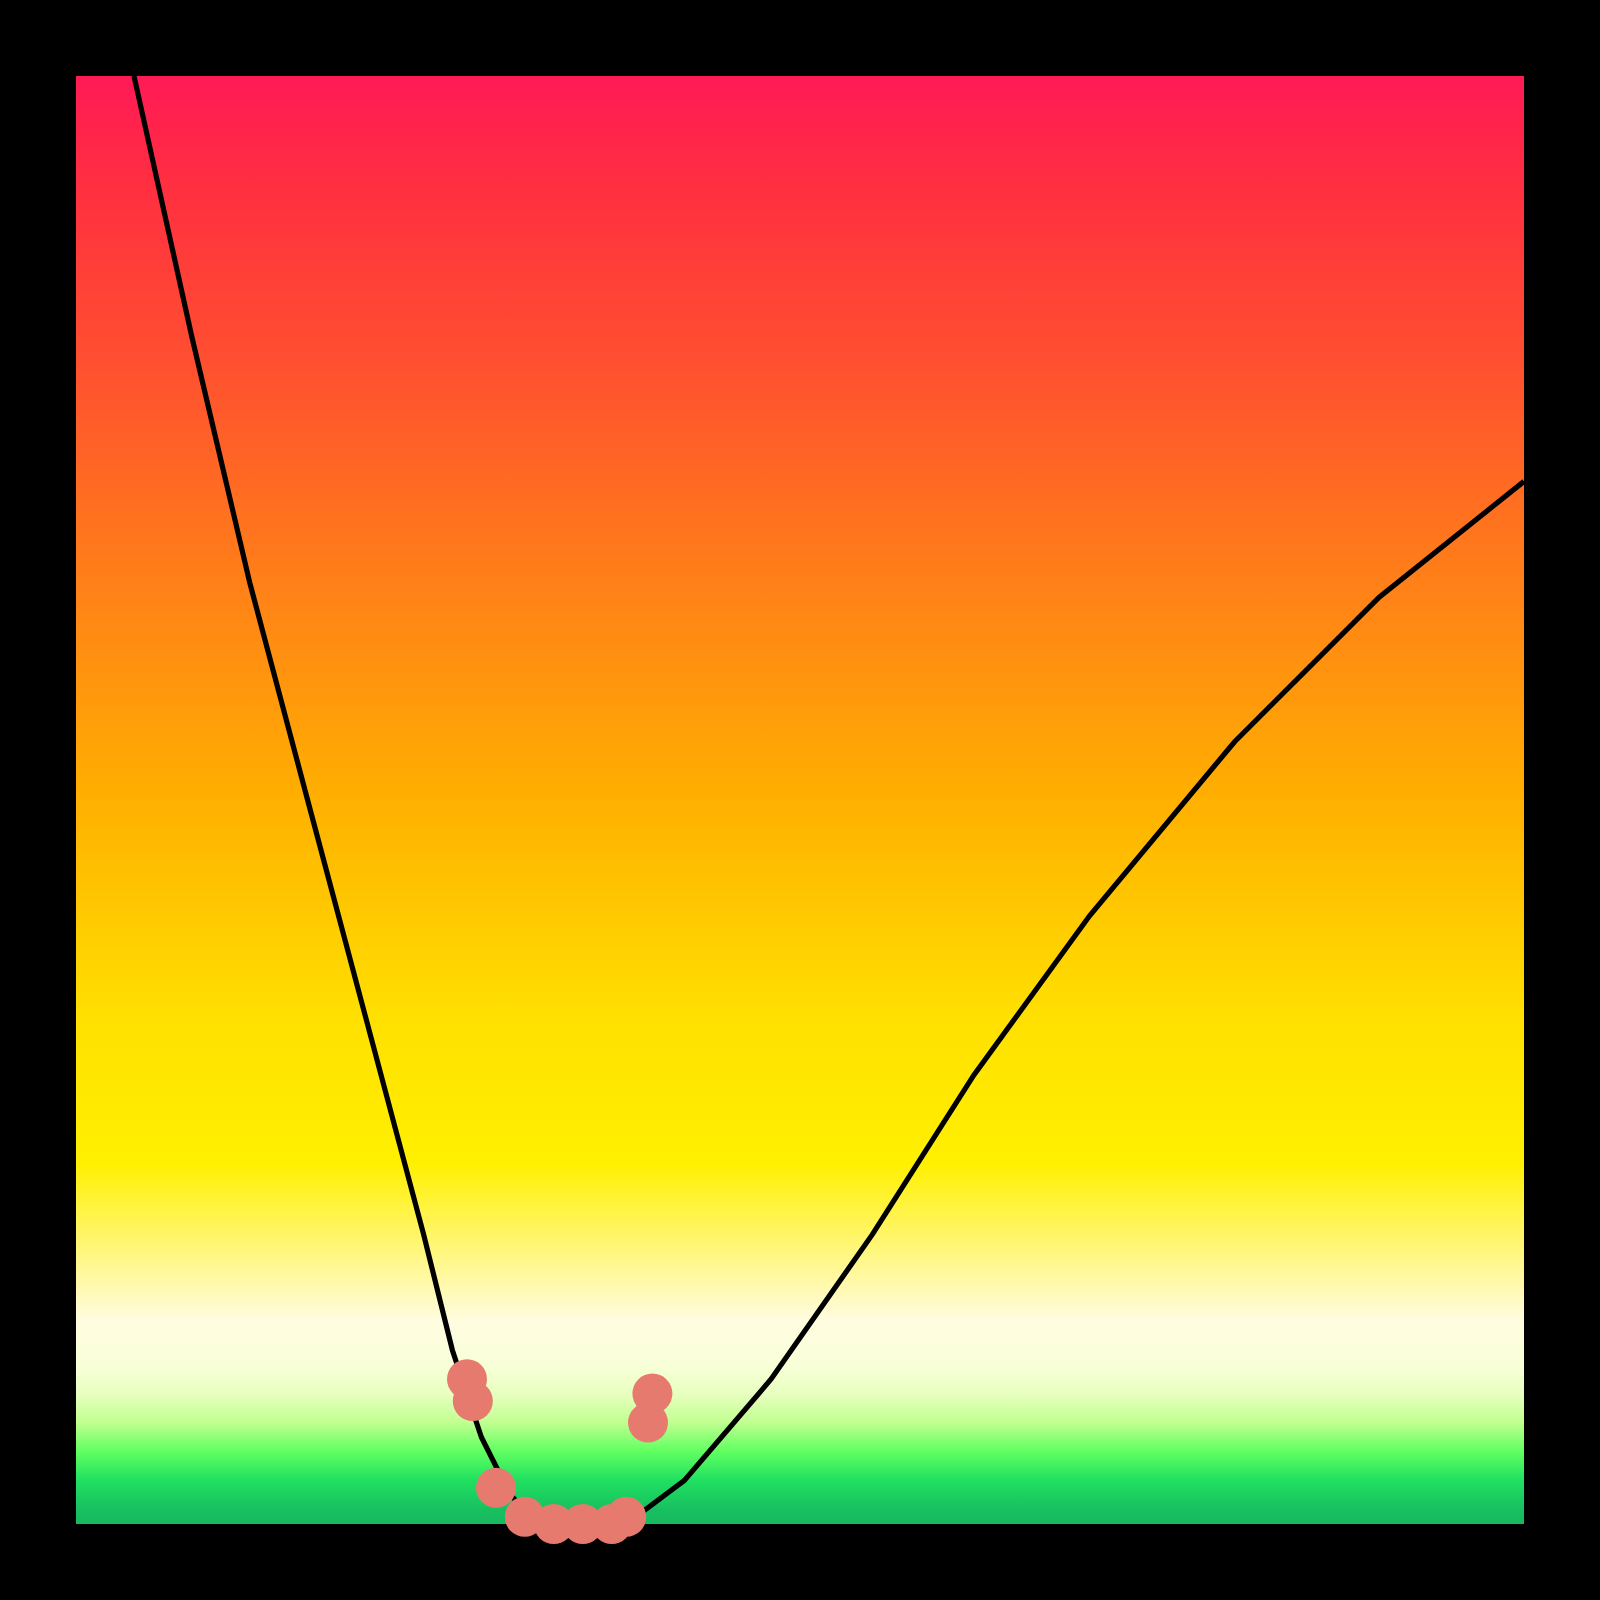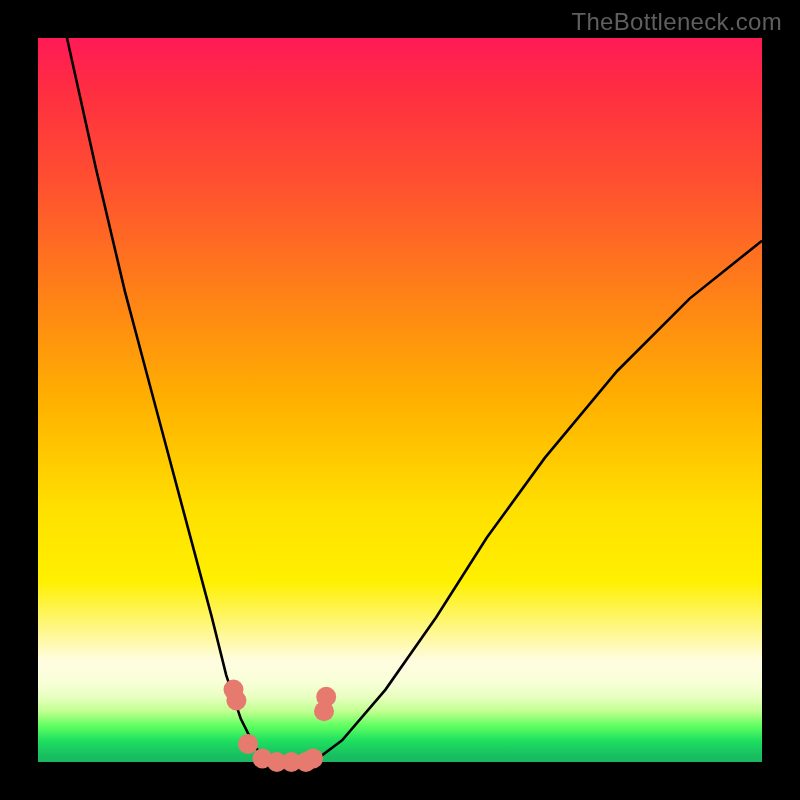--- a/index.html
+++ b/index.html
@@ -74,14 +74,13 @@
         <circle cx="262.4" cy="758.4" r="10" fill="#e77a6f"></circle>
         <circle cx="276.9" cy="762.0" r="10" fill="#e77a6f"></circle>
         <circle cx="291.4" cy="762.0" r="10" fill="#e77a6f"></circle>
         <circle cx="305.9" cy="762.0" r="10" fill="#e77a6f"></circle>
         <circle cx="313.1" cy="758.4" r="10" fill="#e77a6f"></circle>
         <circle cx="324.0" cy="711.3" r="10" fill="#e77a6f"></circle>
         <circle cx="326.2" cy="696.8" r="10" fill="#e77a6f"></circle>
       </g>
   </svg>
 
-  <div class="watermark">TheBottleneck.com</div>
 </div>
 
 </body></html>

